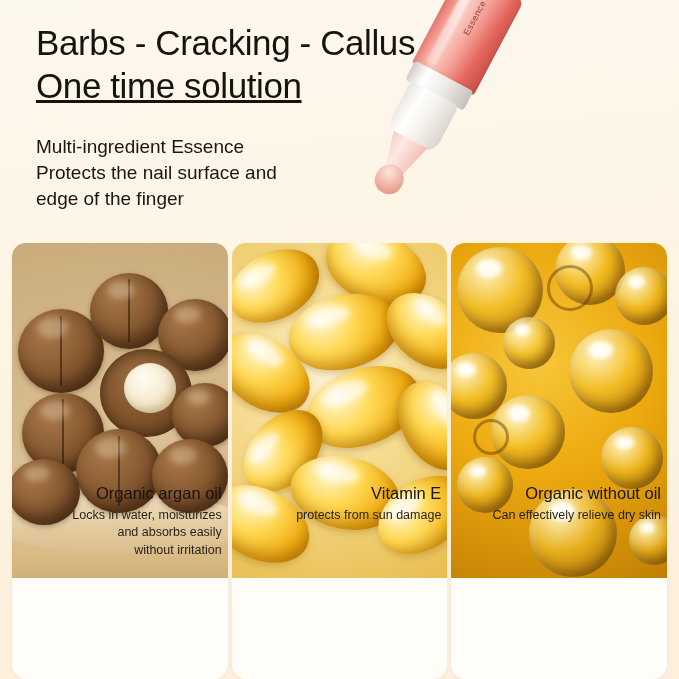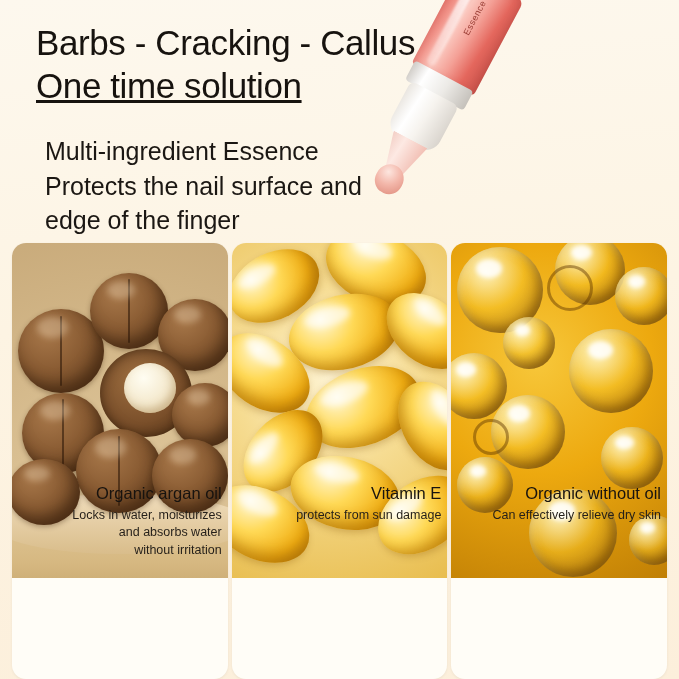--- a/index.html
+++ b/index.html
@@ -35,24 +35,24 @@
     width: 500px;
     font-size: 35px;
     line-height: 1.22;
     color: #17130f;
     letter-spacing: -0.4px;
     font-weight: 400;
   }
   .headline .l2 { display: block; text-decoration: underline; }
   .subhead {
     position: absolute;
-    left: 45px;
+    left: 36px;
     top: 134px;
     width: 380px;
-    font-size: 25px;
+    font-size: 19px;
     line-height: 1.38;
     color: #1b1713;
   }
   .subhead span { display: block; }
 
   
   .pen-wrap {
     position: absolute;
     right: -6px;
     top: -6px;
@@ -341,21 +341,21 @@
           <div class="nut seam" style="left:10px; top:150px; width:82px; height:80px;"></div>
           <div class="nut" style="left:160px; top:140px; width:66px; height:64px;"></div>
           <div class="nut seam" style="left:64px; top:186px; width:86px; height:84px;"></div>
           <div class="nut" style="left:140px; top:196px; width:76px; height:74px;"></div>
           <div class="nut" style="left:-4px; top:216px; width:72px; height:66px;"></div>
         </div>
         <div class="caption">
           <div class="cap-title">Organic argan oil</div>
           <div class="cap-desc">
             <span>Locks in water, moisturizes</span>
-            <span>and absorbs water</span>
+            <span>and absorbs easily</span>
             <span>without irritation</span>
           </div>
         </div>
       </div>
     </div>
 
     <div class="card">
       <div class="photo">
         <div class="gels">
           <div class="gel" style="left:-6px; top:10px; width:96px; height:66px; transform:rotate(-28deg);"></div>

